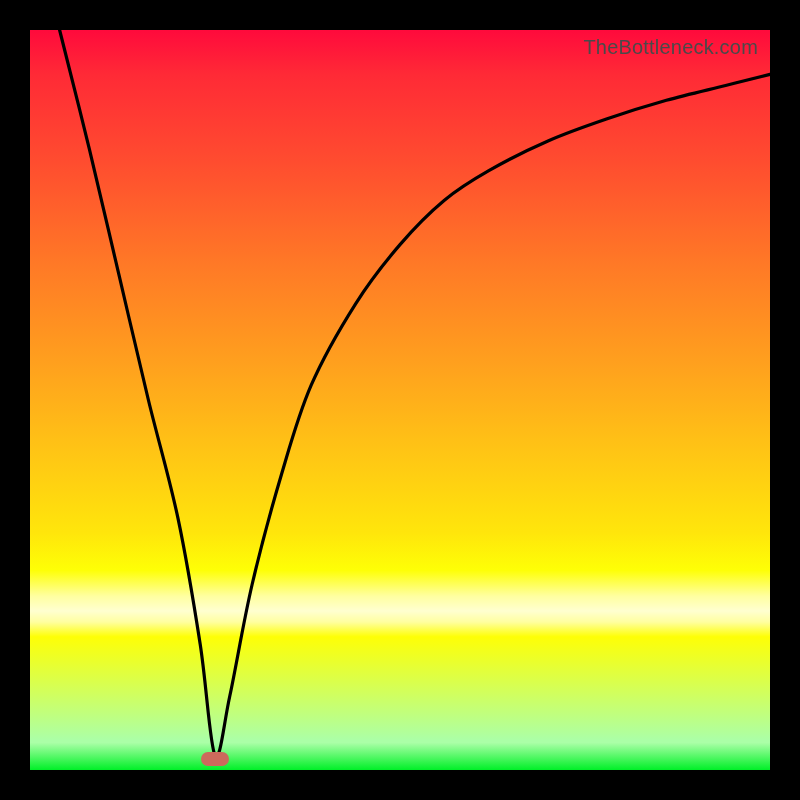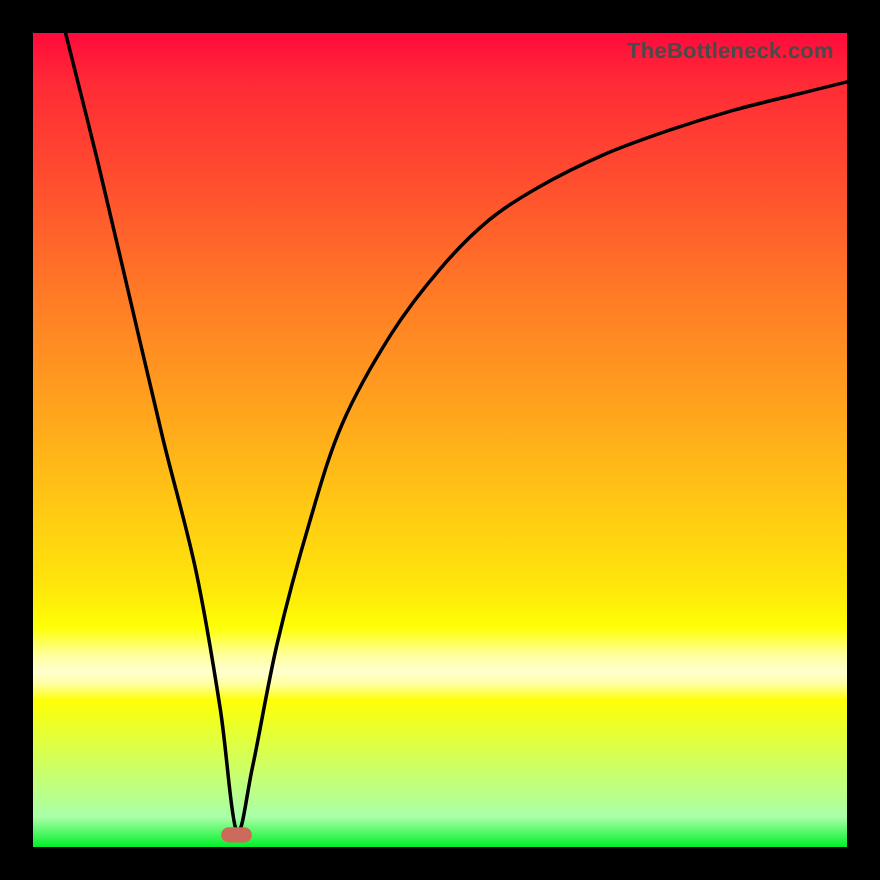--- a/index.html
+++ b/index.html
@@ -42,21 +42,21 @@
       #ABFFA7 96.3%,
       #00f028 100%
     );
   }
   .watermark {
     position: absolute;
     top: 6px;
     right: 12px;
     color: #4a4a4a;
     font-size: 20px;
-    font-weight: 700;
+    font-weight: 400;
     letter-spacing: 0.2px;
     user-select: none;
   }
   svg.curve {
     position: absolute;
     left: 0;
     top: 0;
     width: 740px;
     height: 740px;
     overflow: visible;

